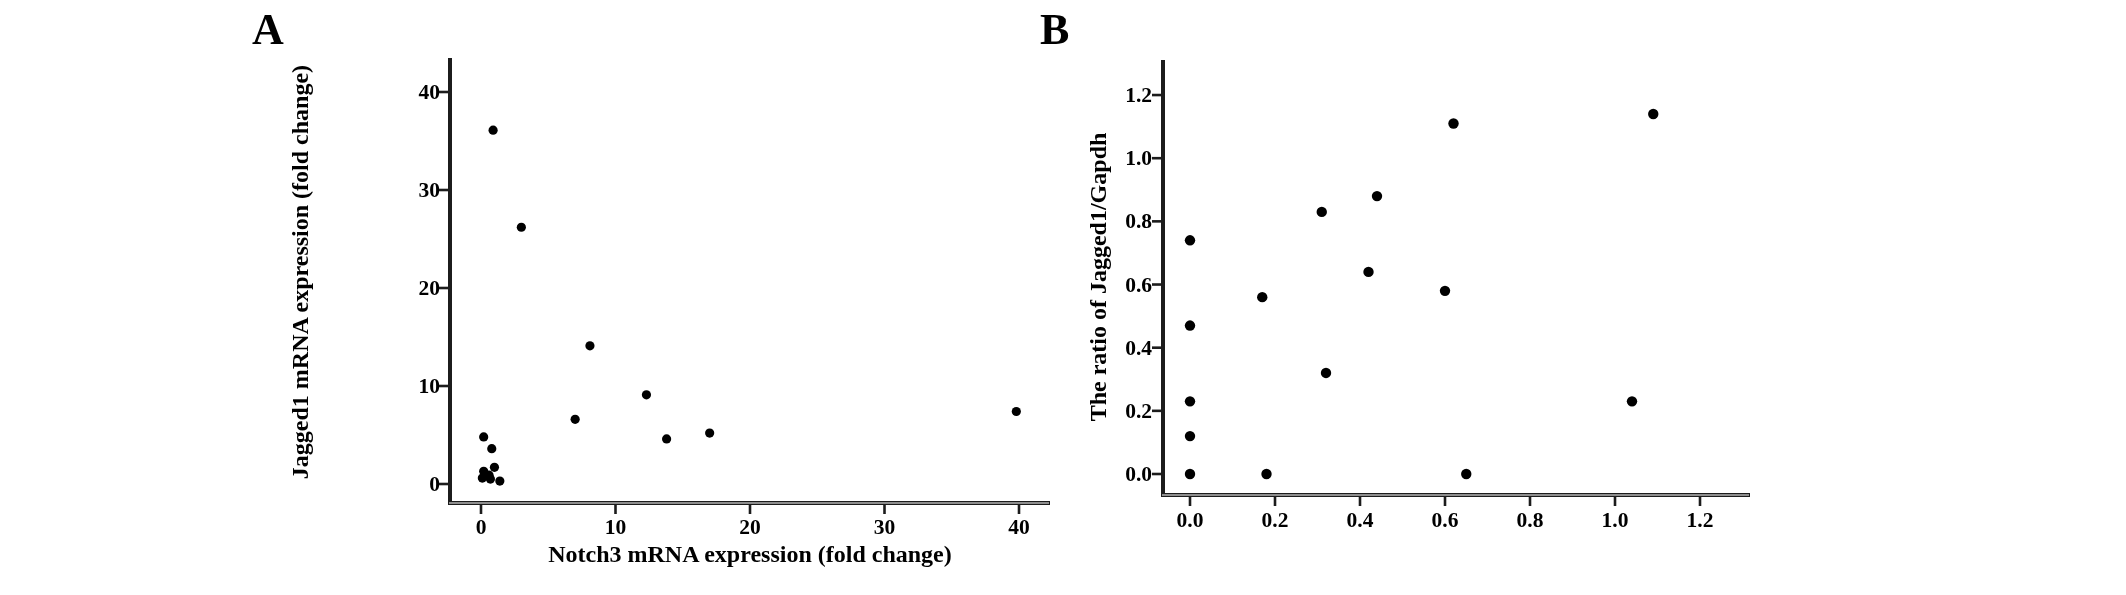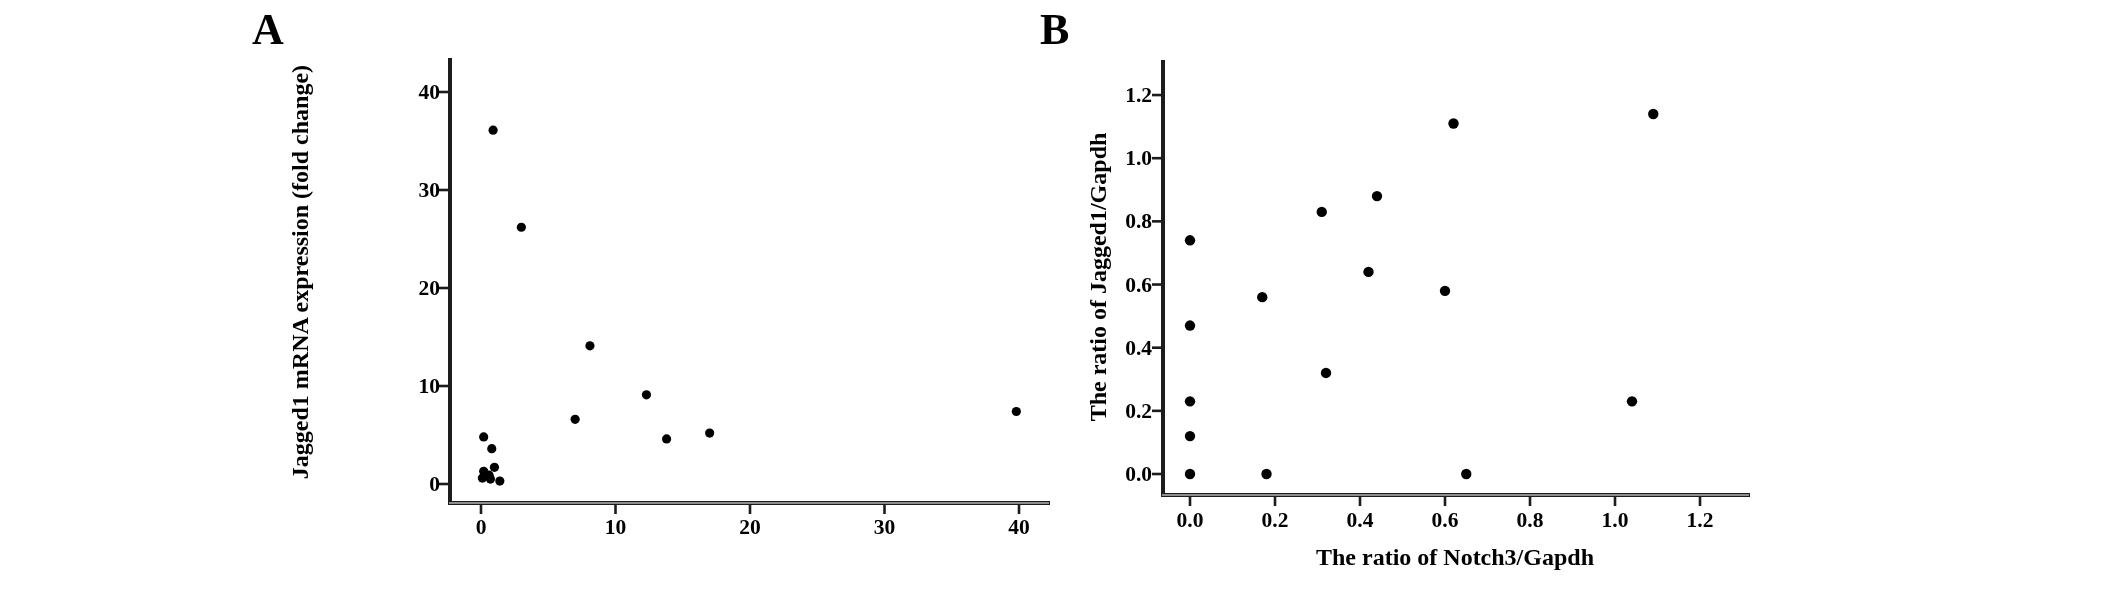--- a/index.html
+++ b/index.html
@@ -120,16 +120,16 @@
       <circle cx="1453.5" cy="123.46199999999993" r="5.2" fill="#000000"></circle>
       <circle cx="1466.25" cy="474" r="5.2" fill="#000000"></circle>
       <circle cx="1632" cy="401.366" r="5.2" fill="#000000"></circle>
       <circle cx="1653.25" cy="113.988" r="5.2" fill="#000000"></circle>
     </svg>
 
   <div class="panel-letter" style="left:252px; top:8px;">A</div>
   <div class="panel-letter" style="left:1040px; top:8px;">B</div>
 
   <div class="axis-title yrot" style="left:50px; top:258px; width:500px;">Jagged1 mRNA expression (fold change)</div>
+  <div class="axis-title" style="left:450px; top:540px; width:600px;">Notch3 mRNA expression (fold change)</div>
 
   <div class="axis-title yrot" style="left:868px; top:263px; width:460px;">The ratio of Jagged1/Gapdh</div>
-  <div class="axis-title" style="left:1160px; top:543px; width:590px;">The ratio of Notch3/Gapdh</div>
 </div>
 
 </body></html>

